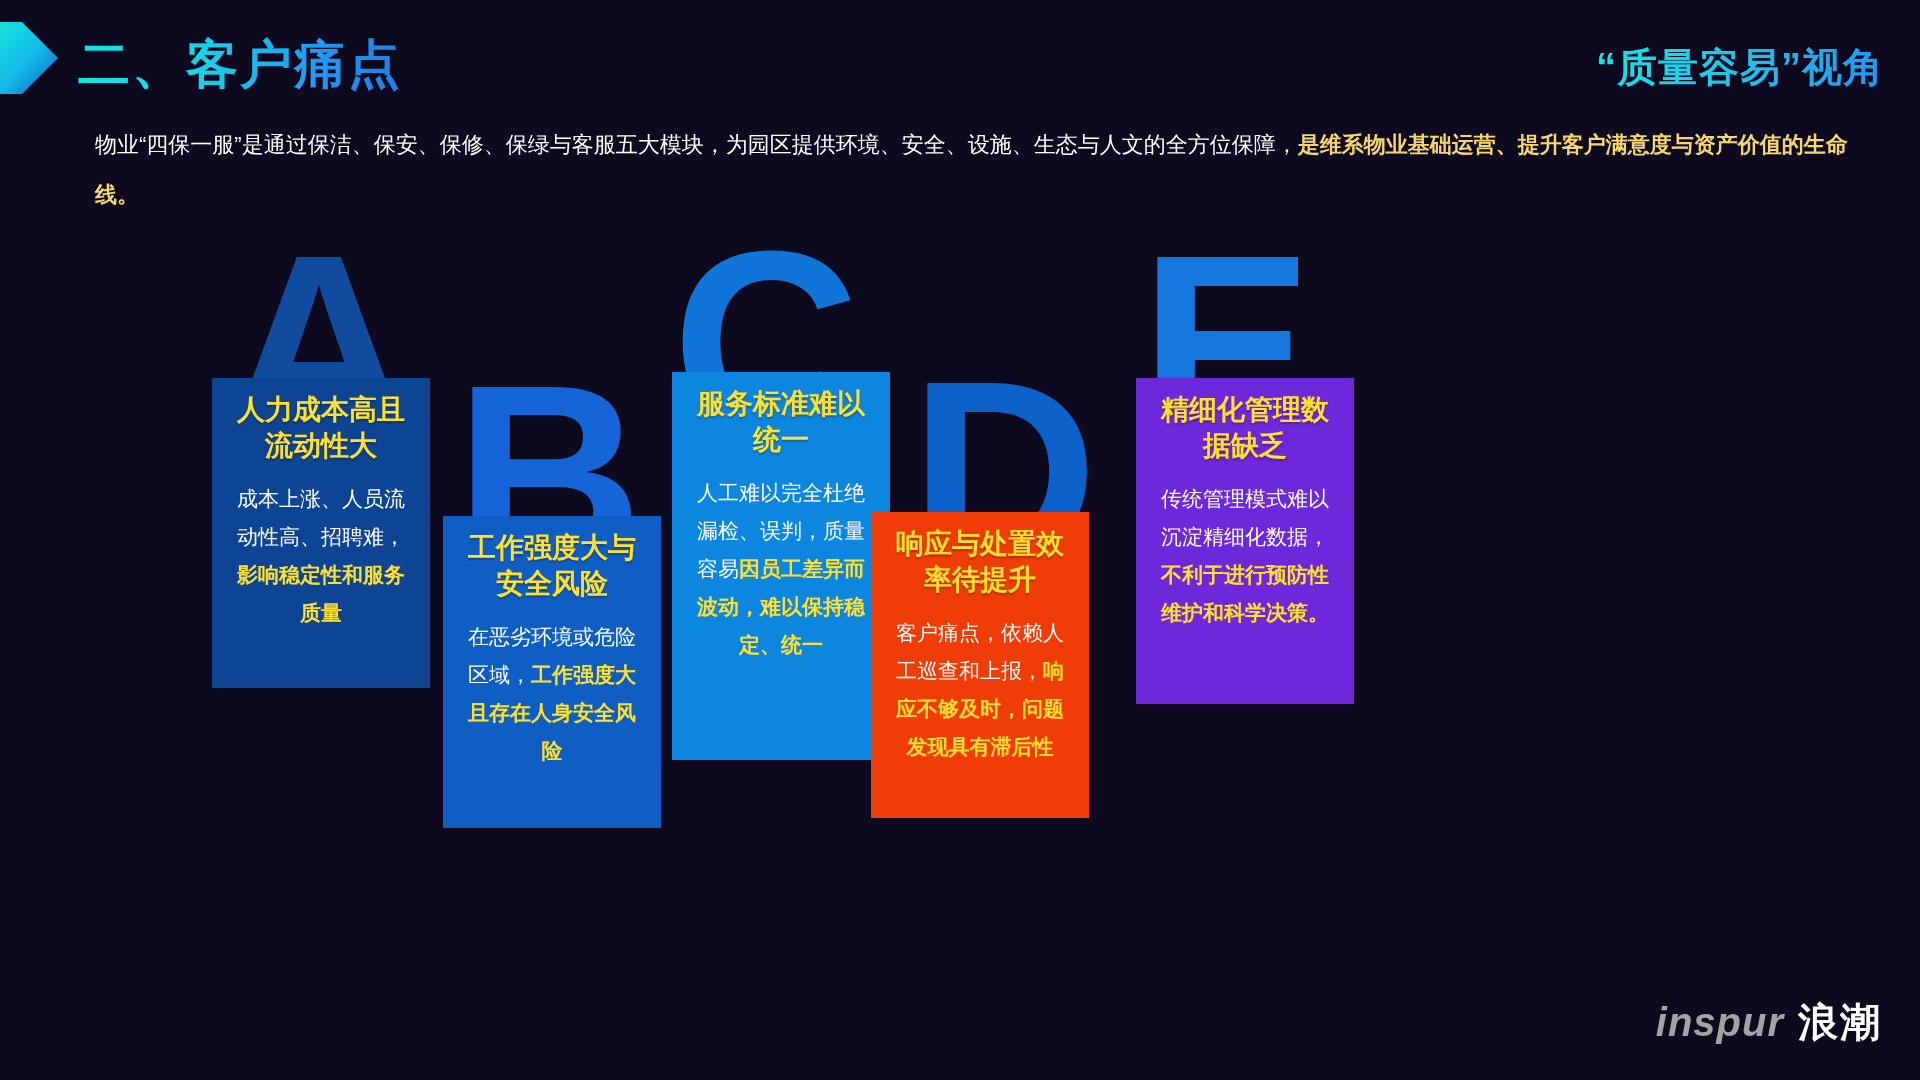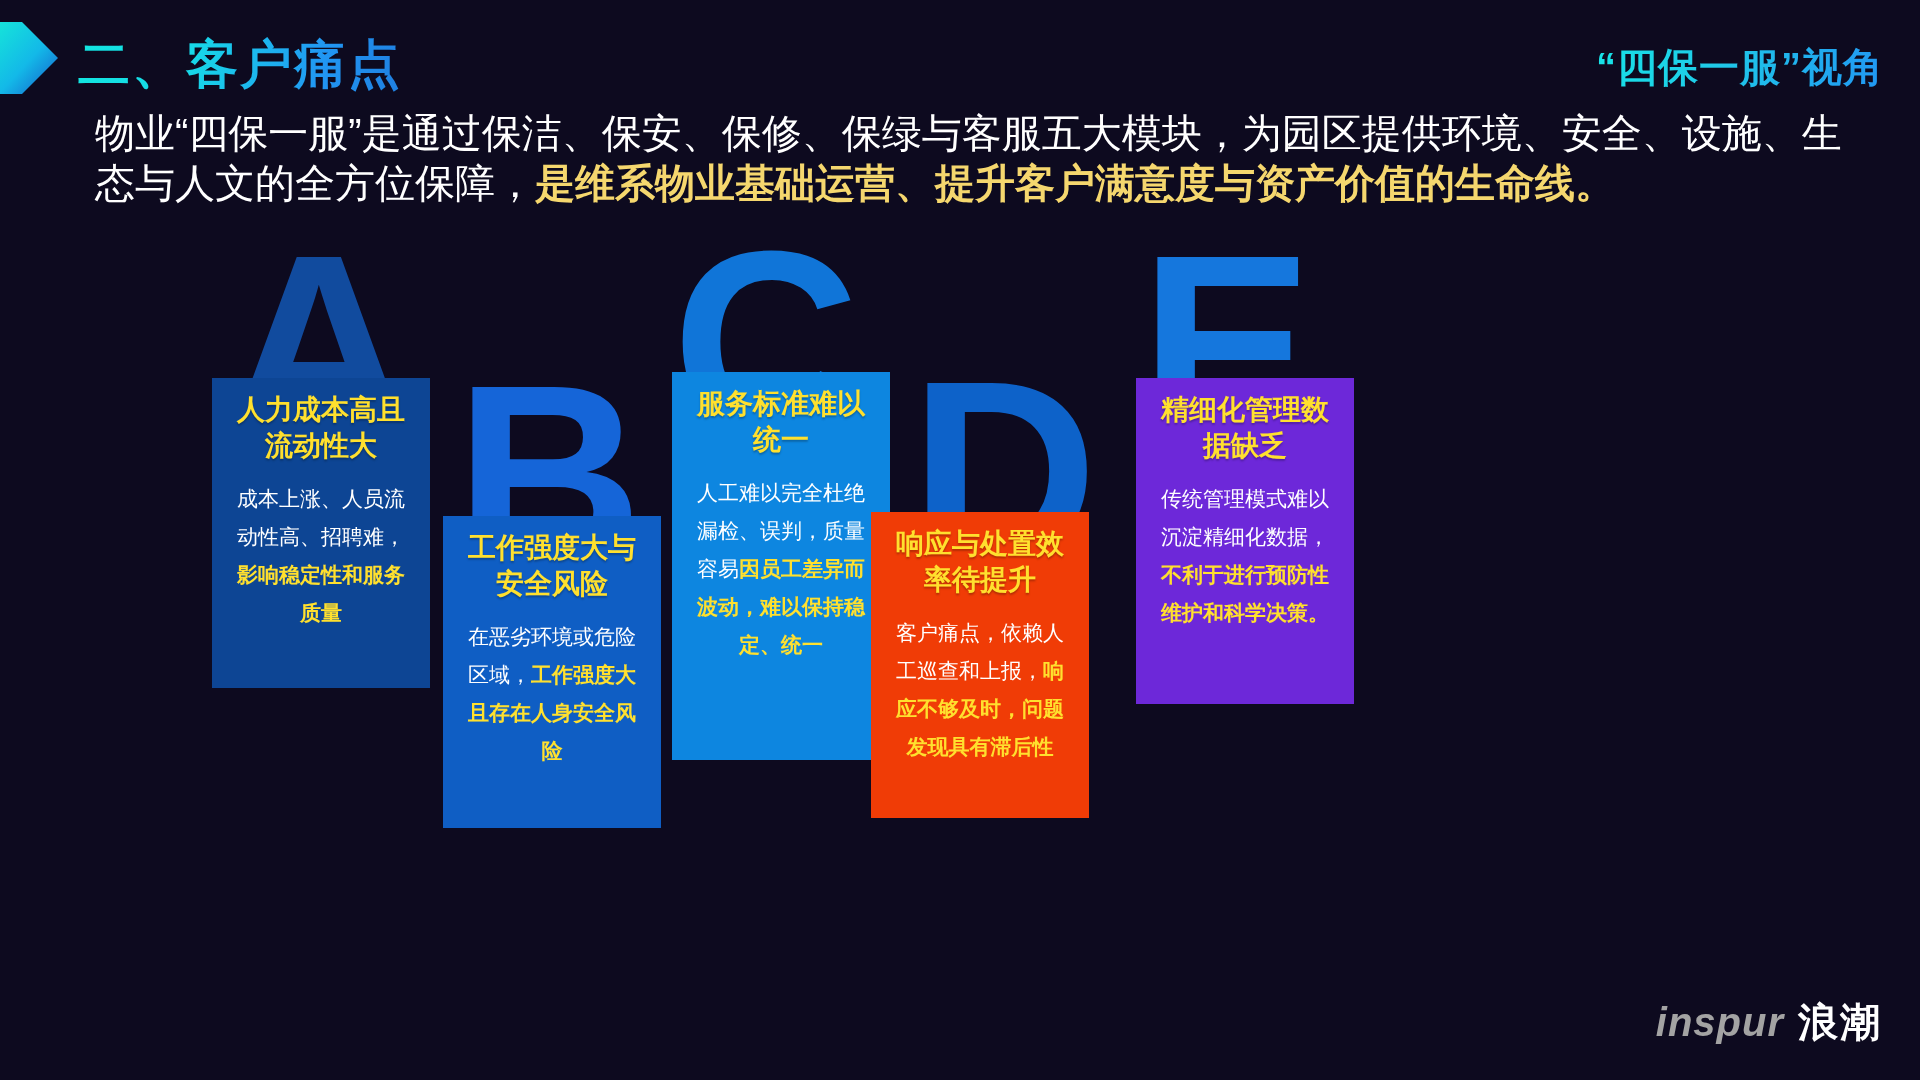--- a/index.html
+++ b/index.html
@@ -25,22 +25,22 @@
   .header-right {
     position:absolute; right:36px; top:40px;
     font-size:40px; font-weight:bold; letter-spacing:1px;
     background:linear-gradient(100deg,#17e3e6 0%,#1fcbe8 40%,#2196f3 100%);
     -webkit-background-clip:text; background-clip:text; color:transparent;
     white-space:nowrap;
   }
 
   
   .intro {
-    position:absolute; left:95px; top:108px; width:1760px;
-    font-size:40px; line-height:50px; color:#ffffff; font-weight:500;
+    position:absolute; left:95px; top:120px; width:1760px;
+    font-size:22px; line-height:50px; color:#ffffff; font-weight:500;
   }
   .intro .gold { color:#f5d76e; font-weight:bold; }
 
   
   .letter {
     position:absolute; font-size:260px; font-weight:bold;
     line-height:0.85; font-family:"Liberation Sans",sans-serif;
     user-select:none;
   }
 
@@ -78,21 +78,21 @@
       <linearGradient id="cg" x1="0" y1="0" x2="1" y2="1">
         <stop offset="0%" stop-color="#16e9d8"></stop>
         <stop offset="55%" stop-color="#13b9e8"></stop>
         <stop offset="100%" stop-color="#1558c9"></stop>
       </linearGradient>
     </defs>
     <path d="M0 0 L30 0 L66 36 L30 72 L0 72 Z" fill="url(#cg)"></path>
   </svg>
 
   <div class="title">二、客户痛点</div>
-  <div class="header-right">“四保一服”视角</div>
+  <div class="header-right">“质量容易”视角</div>
 
   <div class="intro">
     <span>物业“四保一服”是通过保洁、保安、保修、保绿与客服五大模块，为园区提供环境、安全、设施、生态与人文的全方位保障，</span><span class="gold">是维系物业基础运营、提升客户满意度与资产价值的生命线。</span>
   </div>
 
   <div class="letter" style="left:225px;  top:236px; color:#114b9e;">A</div>
   <div class="letter" style="left:455px;  top:366px; color:#1565d8;">B</div>
   <div class="letter" style="left:672px;  top:232px; color:#1075d8;">C</div>
   <div class="letter" style="left:910px;  top:362px; color:#0d62c9;">D</div>
   <div class="letter" style="left:1140px; top:236px; color:#1577dd;">E</div>

